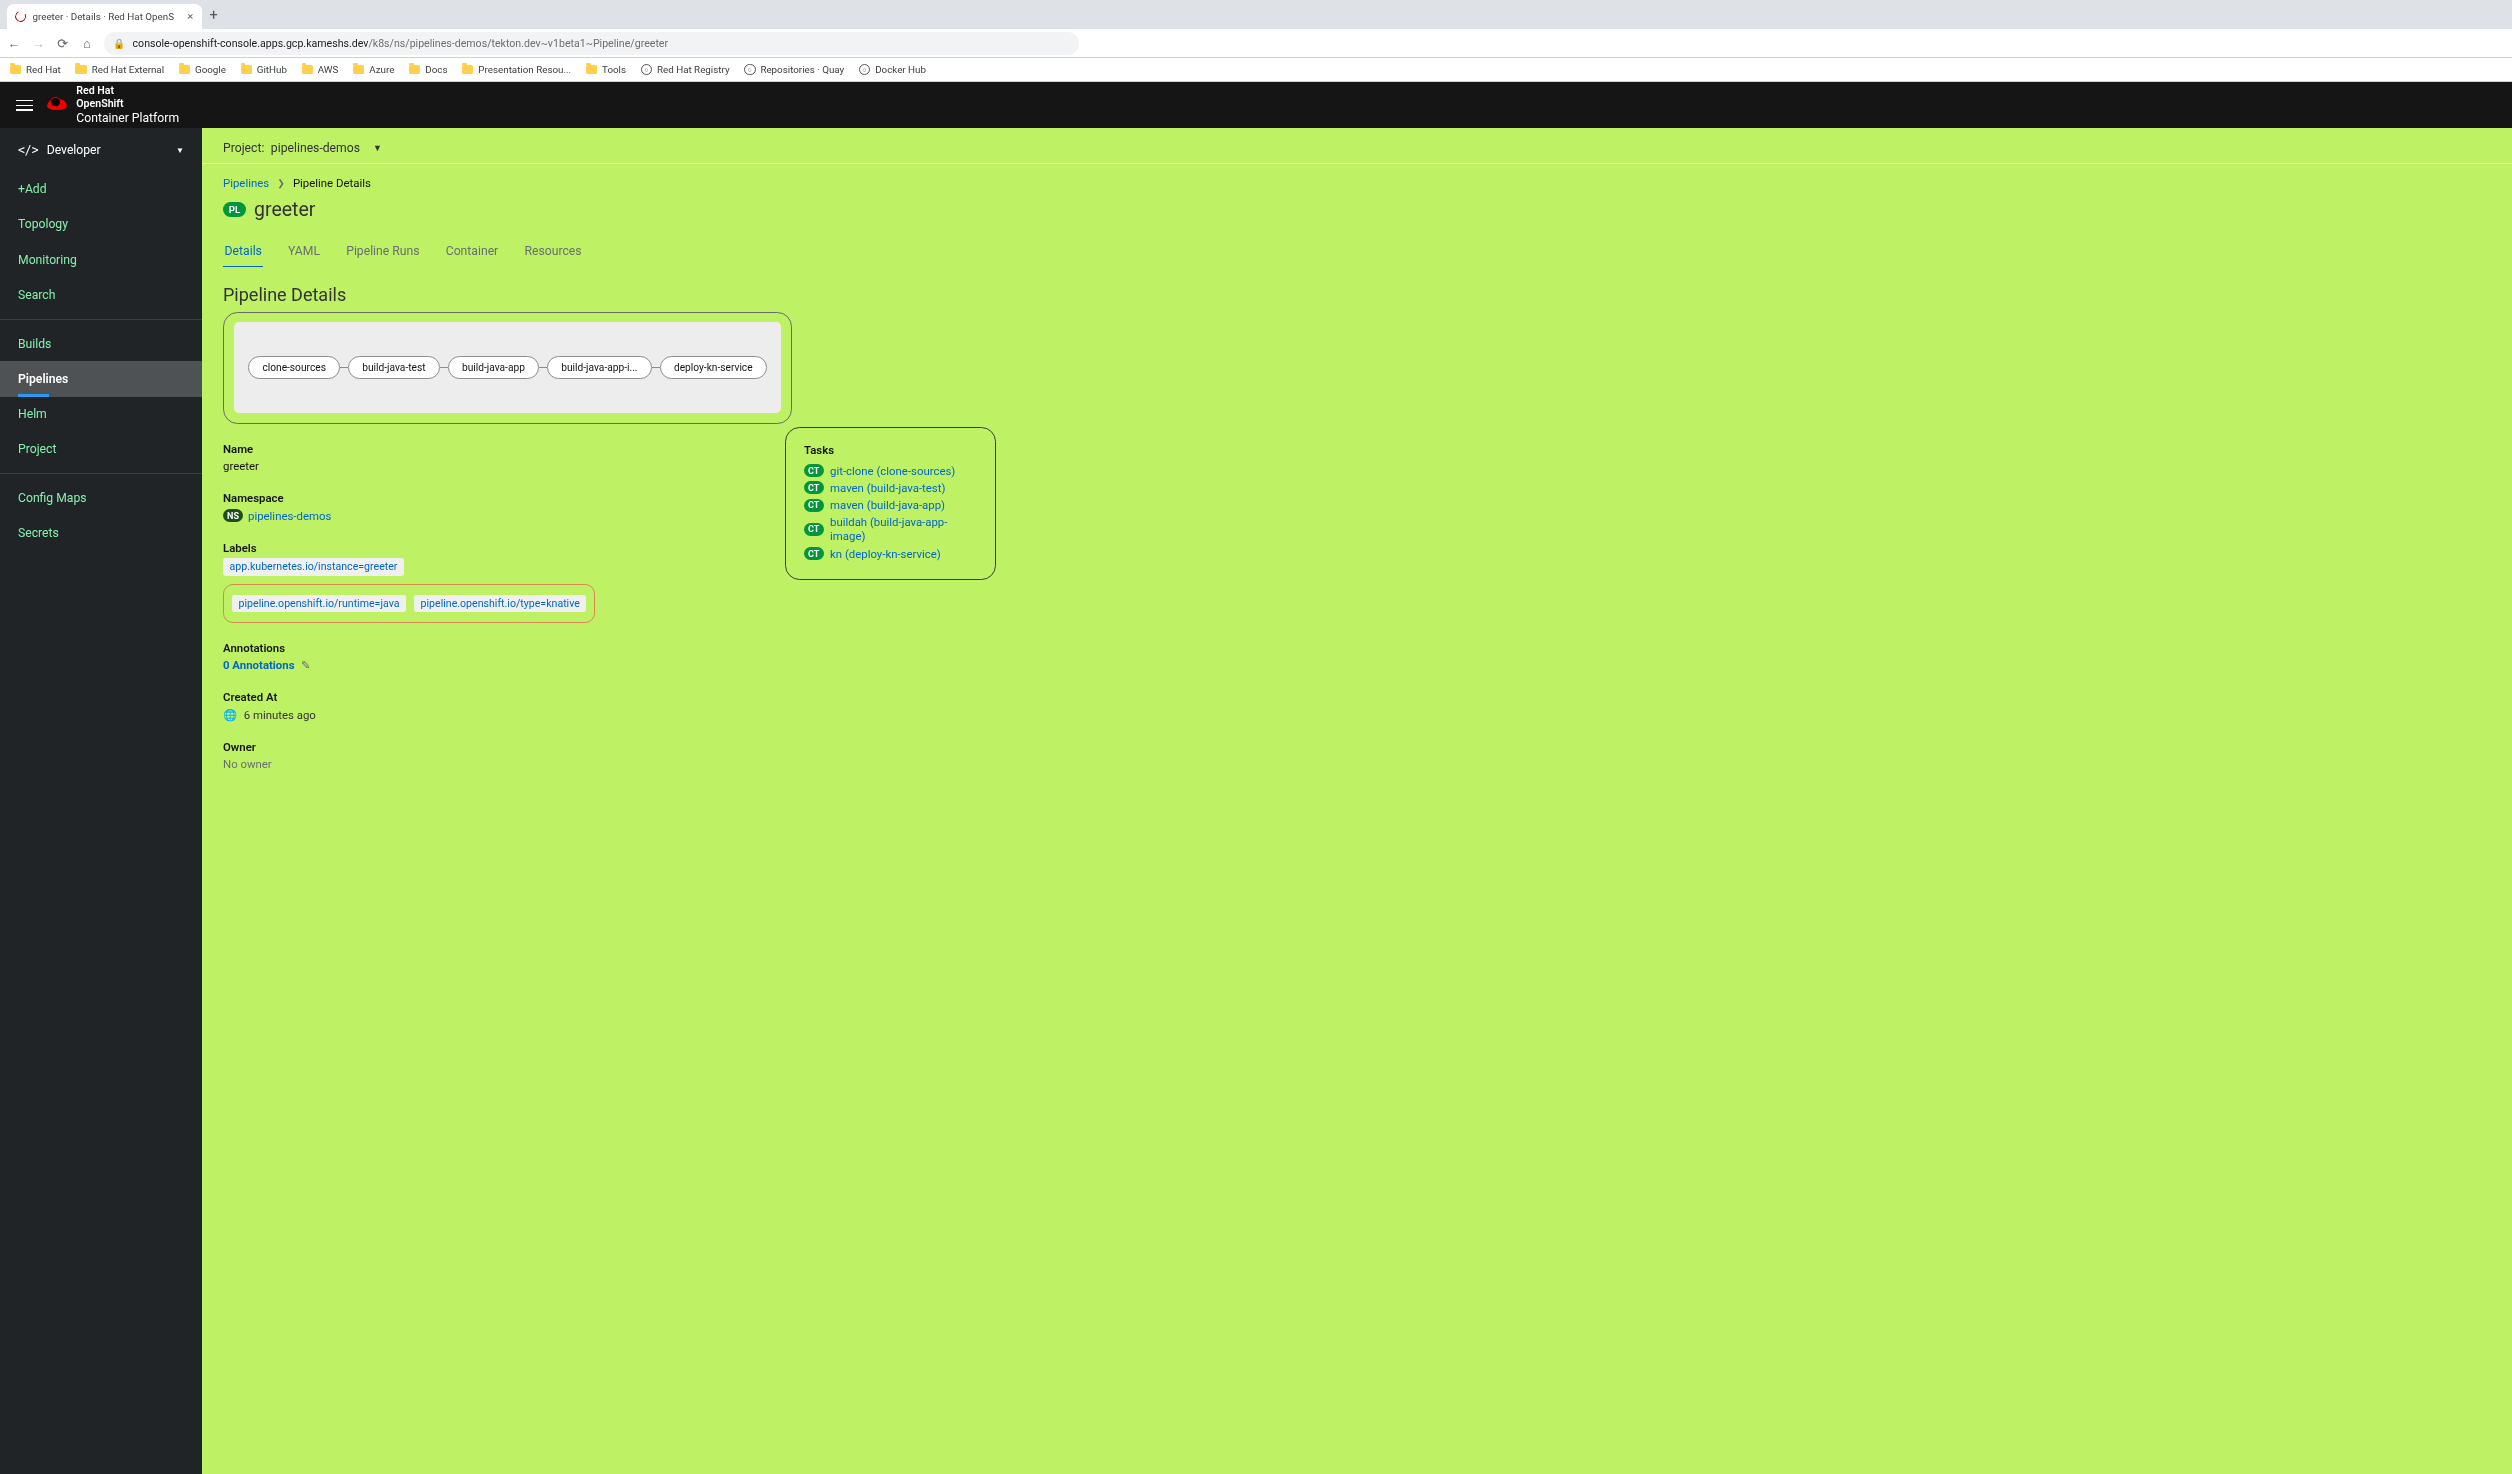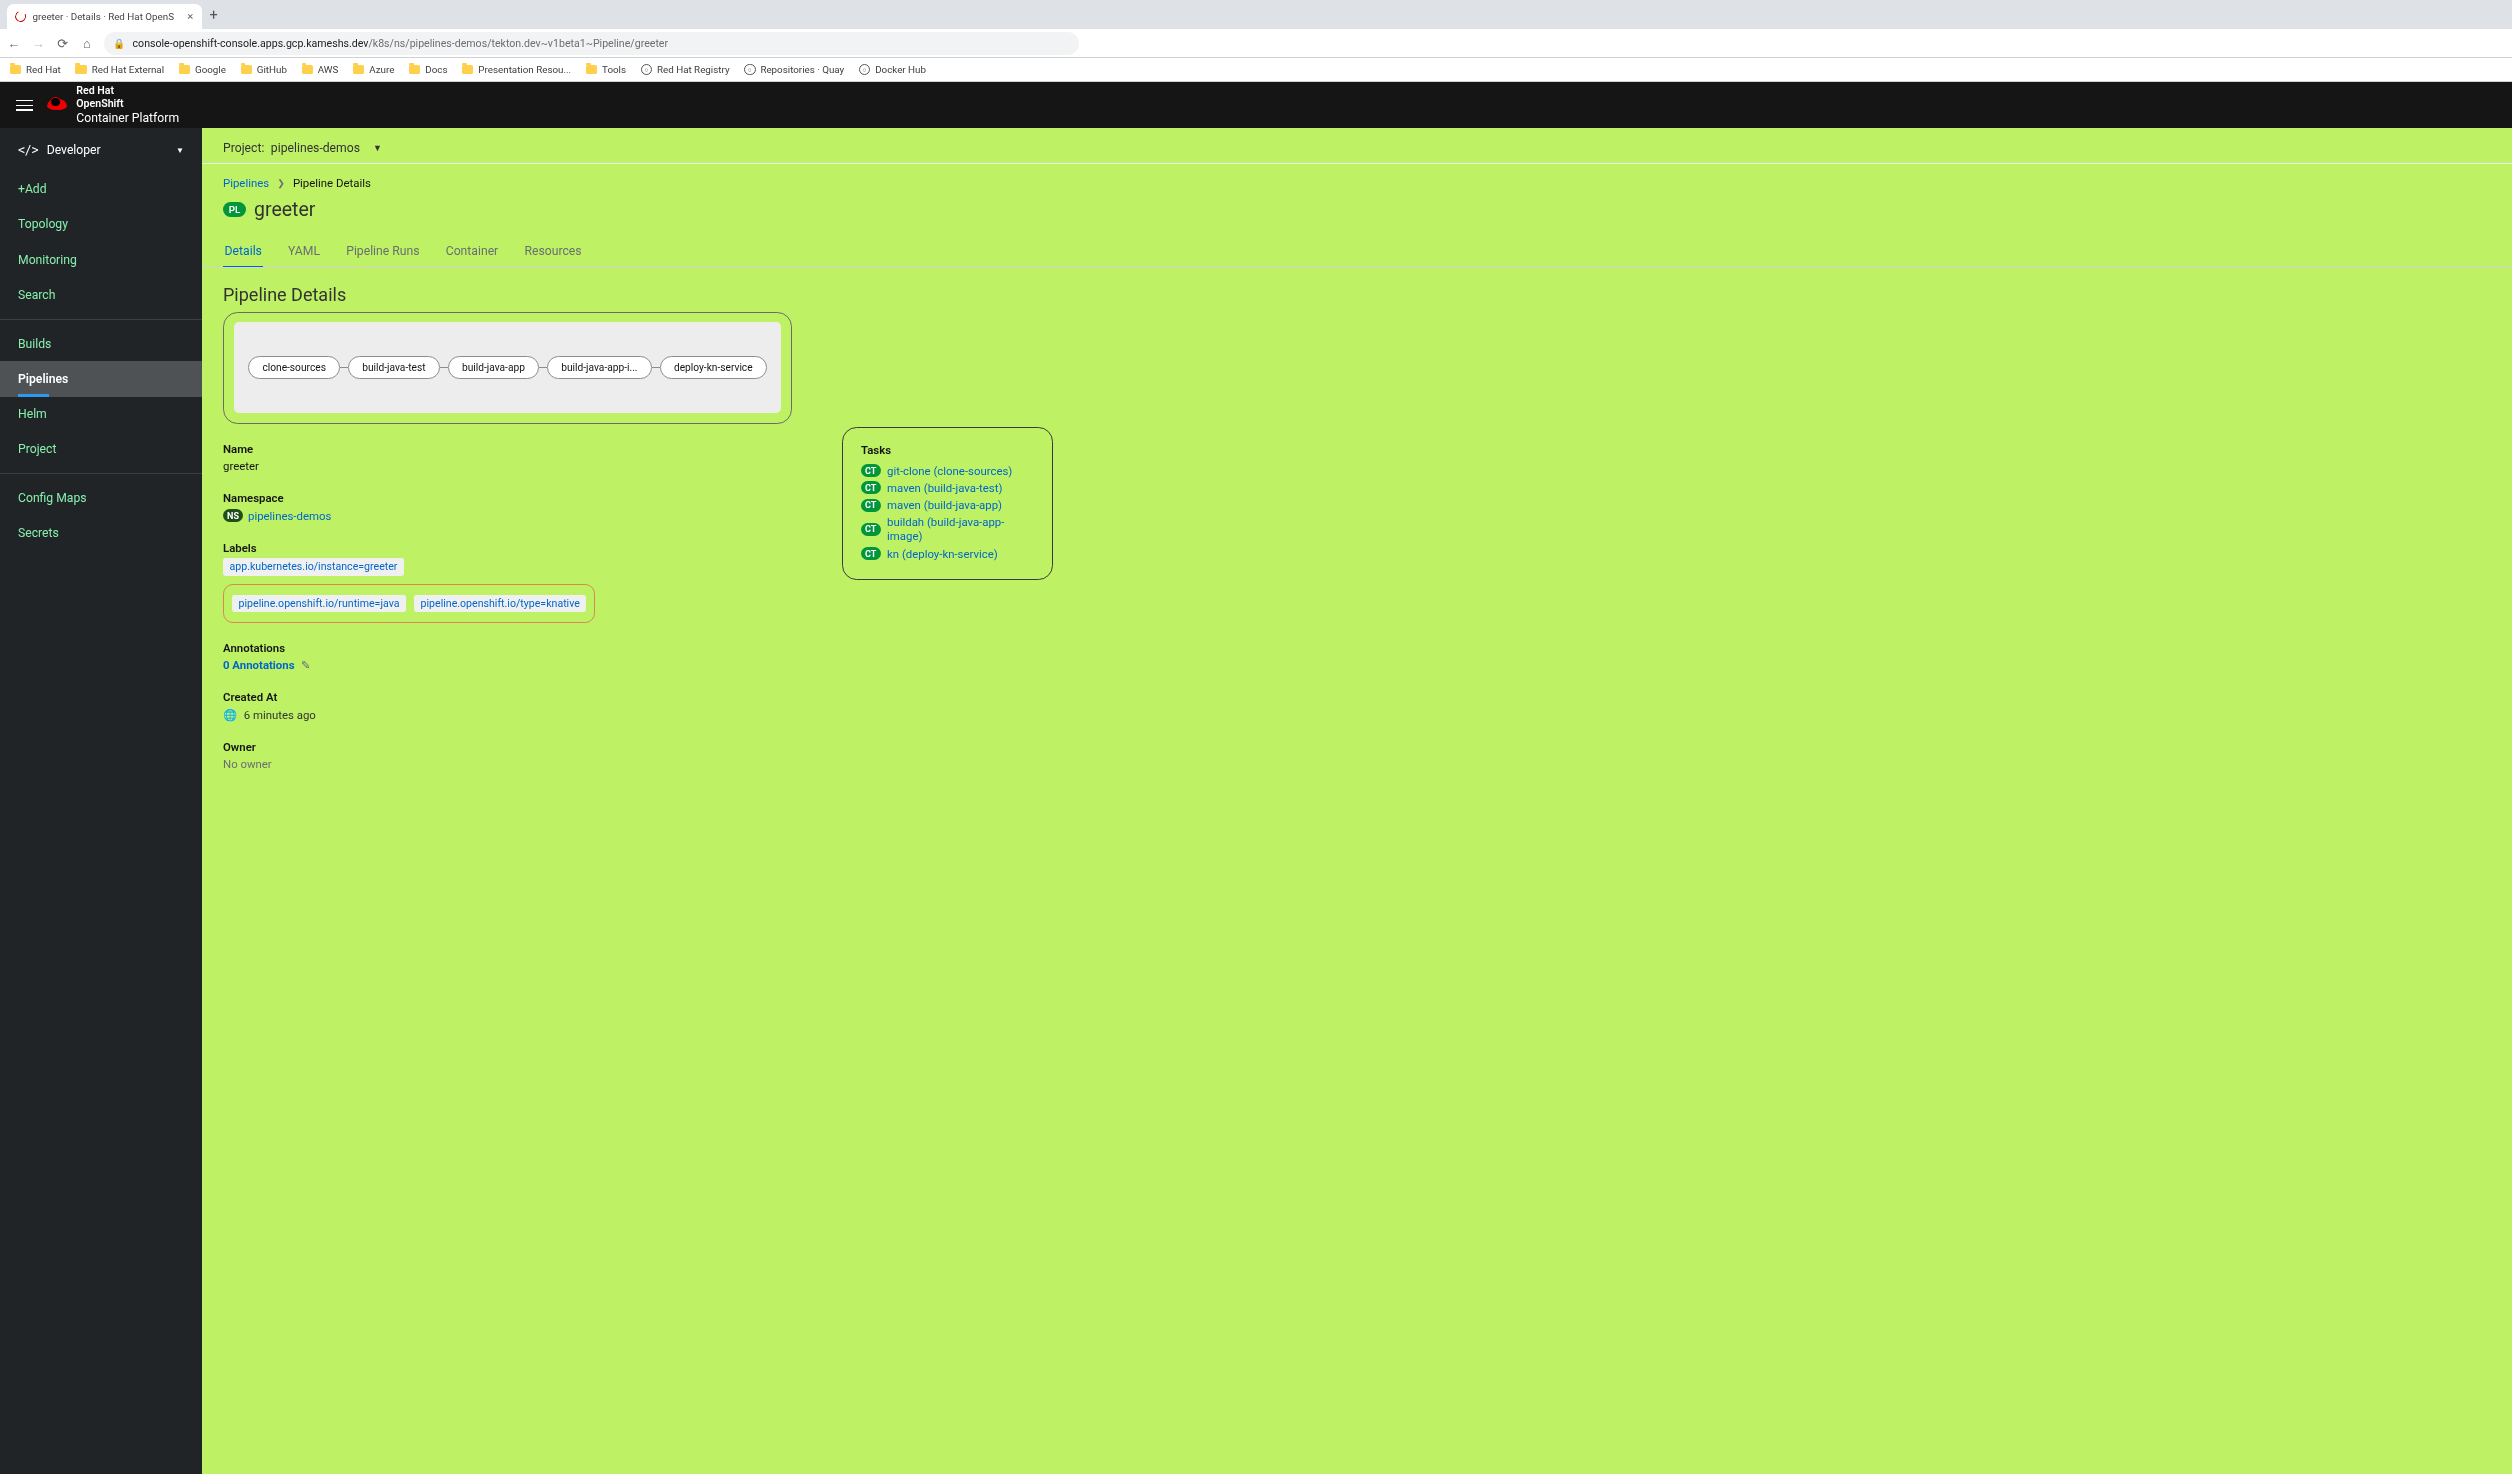--- a/index.html
+++ b/index.html
@@ -68,21 +68,21 @@
 .content { padding: 16.3px 21px; }
 .section-h { font-size: 18px; font-weight: 400; margin-bottom: 6.5px; }
 
 
 .viz-wrap { border: 1.6px solid #6a6a6a; border-radius: 14.6px; padding: 9.8px; max-width: 569px; margin-bottom: 18px; }
 .viz { background: #ededed; border-radius: 4.9px; padding: 34px 14.6px; display: flex; align-items: center; justify-content: center; }
 .task-node { background: #fff; border: 0.8px solid #8a8d90; border-radius: 11.4px; padding: 4.9px 13px; font-size: 10.2px; color: #151515; white-space: nowrap; cursor: pointer; }
 .task-conn { width: 18px; height: 0.8px; background: #8a8d90; }
 
 
-.details-grid { display: flex; gap: 99px; }
+.details-grid { display: flex; gap: 42px; }
 .col-left { flex: 0 0 520px; }
 .col-right { flex: 1; }
 .field { margin-bottom: 18px; }
 .field-label { font-size: 11.4px; font-weight: 600; color: #151515; margin-bottom: 3.3px; }
 .field-val { font-size: 11.4px; color: #151515; }
 .ns-row { display: flex; align-items: center; gap: 4.9px; }
 .badge-ns { background: #1e4f18; color: #fff; font-size: 9px; font-weight: 700; padding: 1.6px 4.1px; border-radius: 8.1px; }
 .ns-link { color: #0066cc; cursor: pointer; }
 .labels-row { display: flex; gap: 8.1px; flex-wrap: wrap; align-items: center; }
 .label-chip { background: #f0f0f0; border-radius: 2.4px; padding: 2.4px 6.5px; font-size: 10.6px; color: #0066cc; cursor: pointer; }

